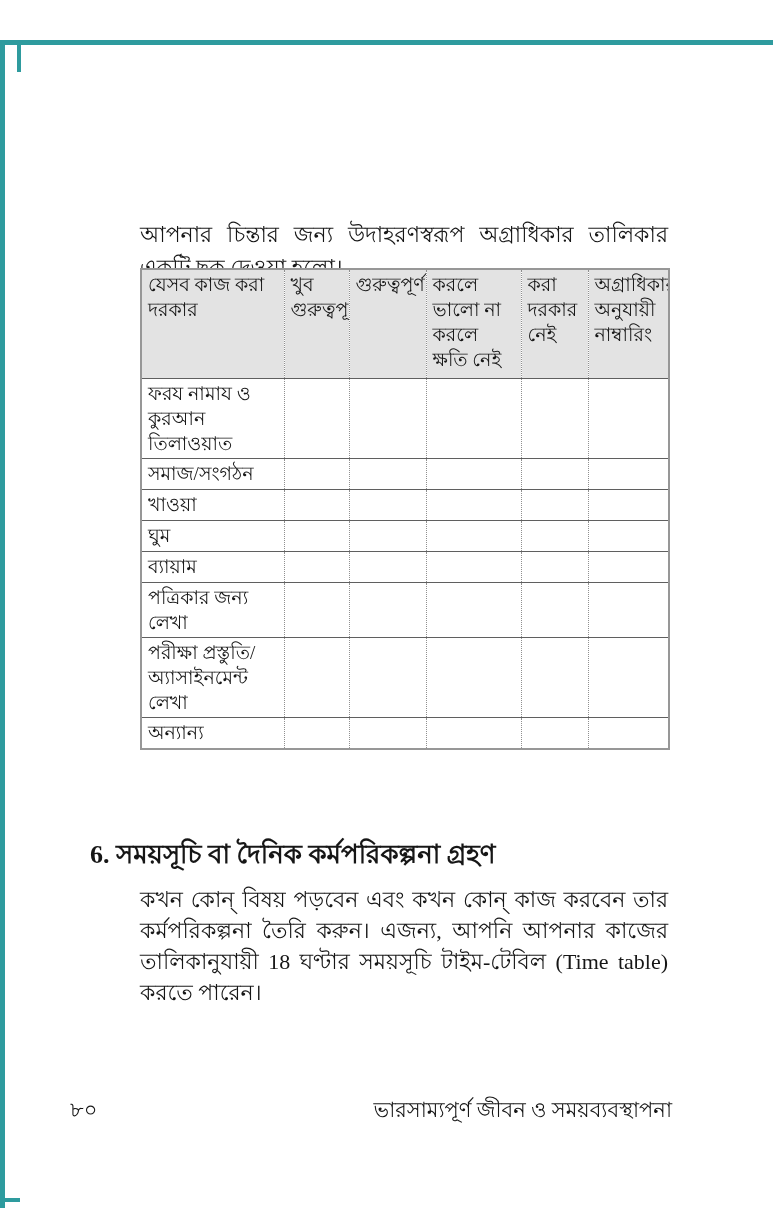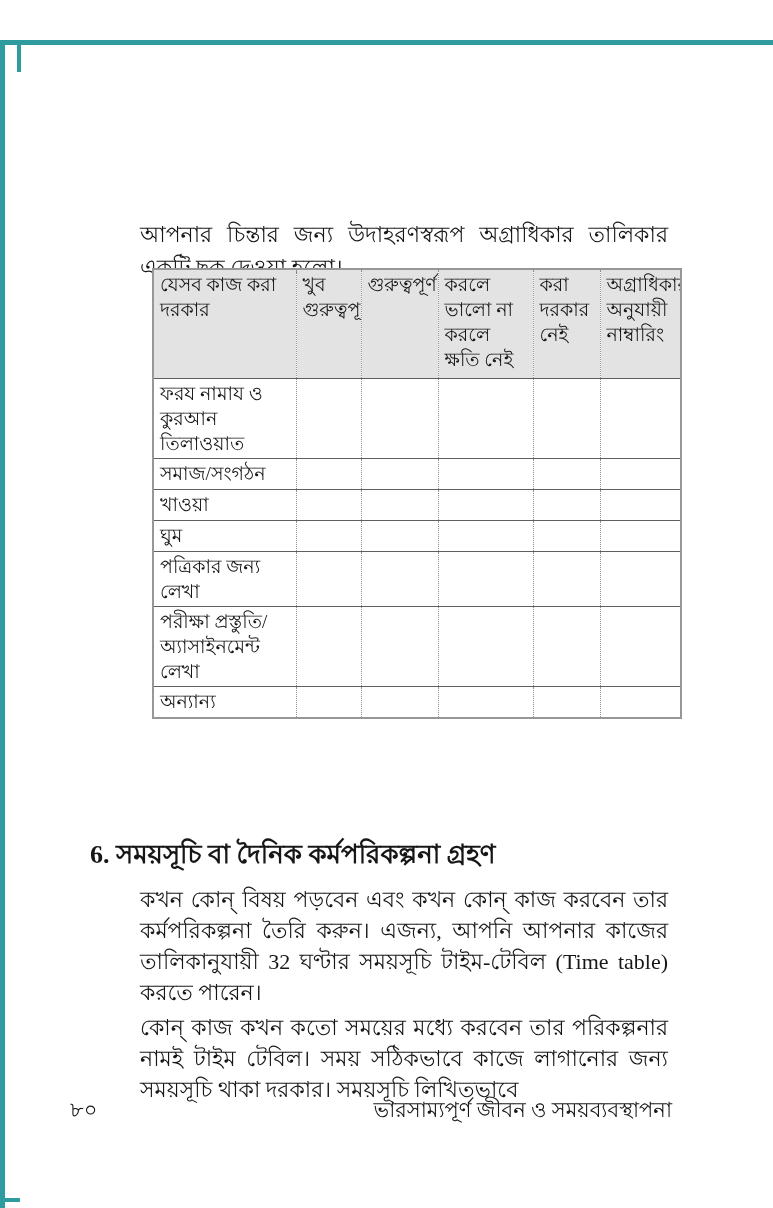--- a/index.html
+++ b/index.html
@@ -16,21 +16,21 @@
   .mark-top { left: 0; top: 0; width: 773px; height: 5px; }
   .mark-left { left: 0; top: 0; width: 5px; height: 1208px; }
   .mark-top-tick { left: 17px; top: 5px; width: 4px; height: 27px; }
   .mark-bottom-tick { left: 5px; top: 1158px; width: 15px; height: 4px; }
 
   .intro {
     position: absolute; left: 140px; top: 156px; width: 528px;
     font-size: 22px; line-height: 33px; text-align: justify;
   }
 
-  .tbl-wrap { position: absolute; left: 152px; top: 228px; width: 528px; }
+  .tbl-wrap { position: absolute; left: 140px; top: 228px; width: 528px; }
   table.priority {
     border-collapse: collapse; table-layout: fixed; width: 528px;
     font-size: 19px; line-height: 25px;
     border: 2px solid #979797;
   }
   table.priority th, table.priority td {
     border-left: 1px dotted #8f8f8f;
     border-right: 1px dotted #8f8f8f;
     border-top: 1px solid #5f5f5f;
     border-bottom: 1px solid #5f5f5f;
@@ -117,20 +117,28 @@
           </tr>
           <tr>
             <td class="task">ঘুম</td>
             <td></td>
             <td></td>
             <td></td>
             <td></td>
             <td></td>
           </tr>
           <tr>
+            <td class="task">ব্যায়াম</td>
+            <td></td>
+            <td></td>
+            <td></td>
+            <td></td>
+            <td></td>
+          </tr>
+          <tr>
             <td class="task">পত্রিকার জন্য লেখা</td>
             <td></td>
             <td></td>
             <td></td>
             <td></td>
             <td></td>
           </tr>
           <tr>
             <td class="task">পরীক্ষা প্রস্তুতি/ অ্যাসাইনমেন্ট লেখা</td>
             <td></td>
@@ -146,21 +154,20 @@
             <td></td>
             <td></td>
             <td></td>
           </tr>
         </tbody>
     </table>
   </div>
 
   <h2 class="section-heading">6. সময়সূচি বা দৈনিক কর্মপরিকল্পনা গ্রহণ</h2>
 
-  <p class="para para1">কখন কোন্ বিষয় পড়বেন এবং কখন কোন্ কাজ করবেন তার কর্মপরিকল্পনা তৈরি করুন। এজন্য, আপনি আপনার কাজের তালিকানুযায়ী 32 ঘণ্টার সময়সূচি টাইম-টেবিল (Time table) করতে পারেন।</p>
-  <p class="para para2">কোন্ কাজ কখন কতো সময়ের মধ্যে করবেন তার পরিকল্পনার নামই টাইম টেবিল। সময় সঠিকভাবে কাজে লাগানোর জন্য সময়সূচি থাকা দরকার। সময়সূচি লিখিতভাবে</p>
+  <p class="para para1">কখন কোন্ বিষয় পড়বেন এবং কখন কোন্ কাজ করবেন তার কর্মপরিকল্পনা তৈরি করুন। এজন্য, আপনি আপনার কাজের তালিকানুযায়ী 18 ঘণ্টার সময়সূচি টাইম-টেবিল (Time table) করতে পারেন।</p>
 
   <div class="footer">
     <span>৮০</span>
     <span>ভারসাম্যপূর্ণ জীবন ও সময়ব্যবস্থাপনা</span>
   </div>
 
 </div>
 
 </body></html>

